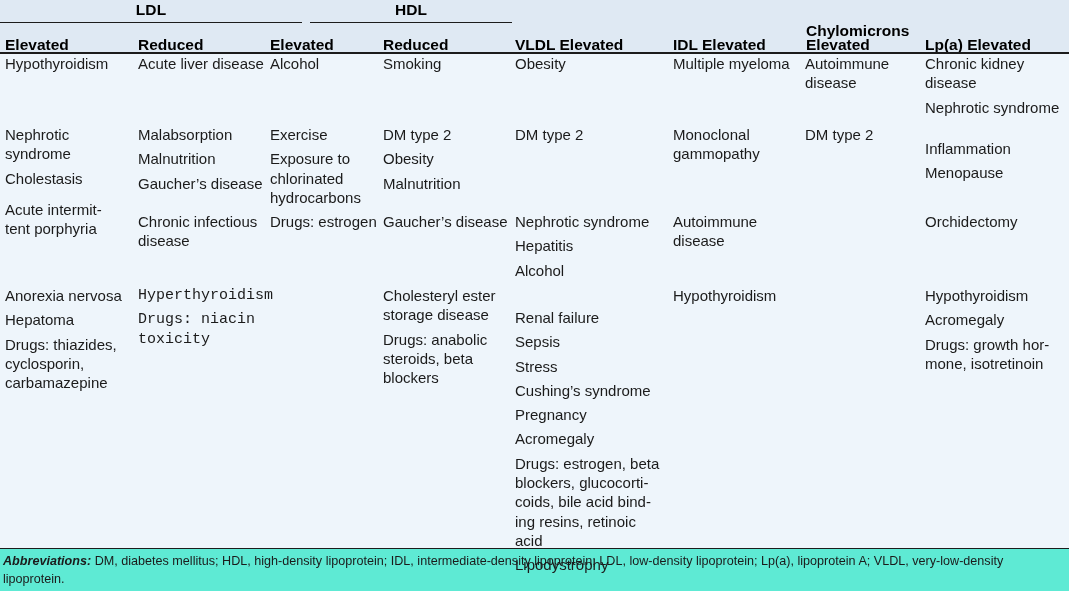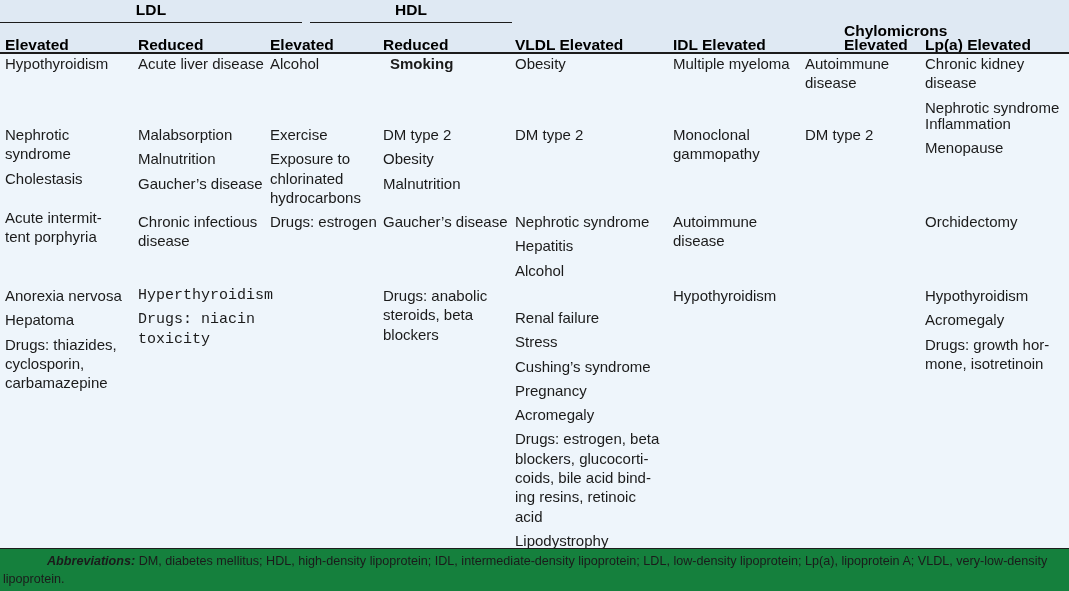--- a/index.html
+++ b/index.html
@@ -12,21 +12,21 @@
     background: #eef5fb;
     font-family: "Liberation Sans", sans-serif;
     color: #1b1b1b;
     overflow: hidden;
   }
 
   #table-root {
     position: relative;
     width: 1069px;
     height: 591px;
-    background: #15803d;
+    background: #5eead4;
     box-sizing: border-box;
   }
 
   
   .header-band {
     position: relative;
     background: #dfe9f3;
     height: 54px;
     width: 1069px;
     box-sizing: border-box;
@@ -124,21 +124,20 @@
     top: 553px;
     left: 3px;
     width: 1058px;
     font-size: 12.6px;
     line-height: 17.5px;
     color: #1b1b1b;
   }
   .footnote b {
     font-weight: 700;
     font-style: italic;
-    margin-left: 44px;
   }
 </style>
 </head>
 <body>
 
 <div id="table-root">
 
   <div class="rule-top"></div>
 
   <div class="header-band">
@@ -148,36 +147,36 @@
         <div class="group-label" style="left: 310px; width: 202px;">HDL</div>
         <div class="group-rule" style="left: 310px; width: 202px;"></div>
       </div>
     <div class="subhead-row" id="subhead-row">
         <div class="subhead" style="left: 5px; width: 148px;">Elevated</div>
         <div class="subhead" style="left: 138px; width: 146px;">Reduced</div>
         <div class="subhead" style="left: 270px; width: 128px;">Elevated</div>
         <div class="subhead" style="left: 383px; width: 148px;">Reduced</div>
         <div class="subhead" style="left: 515px; width: 172px;">VLDL Elevated</div>
         <div class="subhead" style="left: 673px; width: 146px;">IDL Elevated</div>
-        <div class="subhead two-line" style="left: 844px; width: 132px;"><span class="l1">Chylomicrons</span><span>Elevated</span></div>
+        <div class="subhead two-line" style="left: 806px; width: 132px;"><span class="l1">Chylomicrons</span><span>Elevated</span></div>
         <div class="subhead" style="left: 925px; width: 164px;">Lp(a) Elevated</div>
       </div>
   </div>
   <div class="rule-under-head"></div>
 
   <div class="body-area" id="body-area">
       <div class="col" style="left: 5px; width: 128px;">
         <div class="block" style="position: absolute; top: 0px; left: 0px; width: 128px;">
           <div class="cell-item">Hypothyroidism</div>
         </div>
         <div class="block" style="position: absolute; top: 71px; left: 0px; width: 128px;">
           <div class="cell-item">Nephrotic syndrome</div>
           <div class="cell-item">Cholestasis</div>
         </div>
-        <div class="block" style="position: absolute; top: 154px; left: 0px; width: 128px;">
+        <div class="block" style="position: absolute; top: 146px; left: 0px; width: 128px;">
           <div class="cell-item">Acute intermit-
 tent porphyria</div>
         </div>
         <div class="block" style="position: absolute; top: 232px; left: 0px; width: 128px;">
           <div class="cell-item">Anorexia nervosa</div>
           <div class="cell-item">Hepatoma</div>
           <div class="cell-item">Drugs: thiazides, cyclosporin, carbamazepine</div>
         </div>
       </div>
       <div class="col" style="left: 138px; width: 126px;">
@@ -203,49 +202,51 @@
         </div>
         <div class="block" style="position: absolute; top: 71px; left: 0px; width: 108px;">
           <div class="cell-item">Exercise</div>
           <div class="cell-item">Exposure to chlorinated hydrocarbons</div>
         </div>
         <div class="block" style="position: absolute; top: 158px; left: 0px; width: 108px;">
           <div class="cell-item">Drugs: estrogen</div>
         </div>
       </div>
       <div class="col" style="left: 383px; width: 128px;">
-        <div class="block" style="position: absolute; top: 0px; left: 7px; width: 128px; font-weight: bold;">
+        <div class="block" style="position: absolute; top: 0px; left: 0px; width: 128px;">
           <div class="cell-item">Smoking</div>
         </div>
         <div class="block" style="position: absolute; top: 71px; left: 0px; width: 128px;">
           <div class="cell-item">DM type 2</div>
           <div class="cell-item">Obesity</div>
           <div class="cell-item">Malnutrition</div>
         </div>
         <div class="block" style="position: absolute; top: 158px; left: 0px; width: 128px;">
           <div class="cell-item">Gaucher’s disease</div>
         </div>
         <div class="block" style="position: absolute; top: 232px; left: 0px; width: 128px;">
+          <div class="cell-item">Cholesteryl ester storage disease</div>
           <div class="cell-item">Drugs: anabolic steroids, beta blockers</div>
         </div>
       </div>
       <div class="col" style="left: 515px; width: 152px;">
         <div class="block" style="position: absolute; top: 0px; left: 0px; width: 152px;">
           <div class="cell-item">Obesity</div>
         </div>
         <div class="block" style="position: absolute; top: 71px; left: 0px; width: 152px;">
           <div class="cell-item">DM type 2</div>
         </div>
         <div class="block" style="position: absolute; top: 158px; left: 0px; width: 152px;">
           <div class="cell-item">Nephrotic syndrome</div>
           <div class="cell-item">Hepatitis</div>
           <div class="cell-item">Alcohol</div>
         </div>
         <div class="block" style="position: absolute; top: 232px; left: 0px; width: 152px; margin-top: 22px;">
           <div class="cell-item">Renal failure</div>
+          <div class="cell-item">Sepsis</div>
           <div class="cell-item">Stress</div>
           <div class="cell-item">Cushing’s syndrome</div>
           <div class="cell-item">Pregnancy</div>
           <div class="cell-item">Acromegaly</div>
           <div class="cell-item">Drugs: estrogen, beta blockers, glucocorti-
 coids, bile acid bind-
 ing resins, retinoic acid</div>
           <div class="cell-item">Lipodystrophy</div>
         </div>
       </div>
@@ -269,21 +270,21 @@
         </div>
         <div class="block" style="position: absolute; top: 71px; left: 0px; width: 112px;">
           <div class="cell-item">DM type 2</div>
         </div>
       </div>
       <div class="col" style="left: 925px; width: 144px;">
         <div class="block" style="position: absolute; top: 0px; left: 0px; width: 144px;">
           <div class="cell-item">Chronic kidney disease</div>
           <div class="cell-item">Nephrotic syndrome</div>
         </div>
-        <div class="block" style="position: absolute; top: 60px; left: 0px; width: 144px;">
+        <div class="block" style="position: absolute; top: 85px; left: 0px; width: 144px;">
           <div class="cell-item">Inflammation</div>
           <div class="cell-item">Menopause</div>
         </div>
         <div class="block" style="position: absolute; top: 158px; left: 0px; width: 144px;">
           <div class="cell-item">Orchidectomy</div>
         </div>
         <div class="block" style="position: absolute; top: 232px; left: 0px; width: 144px;">
           <div class="cell-item">Hypothyroidism</div>
           <div class="cell-item">Acromegaly</div>
           <div class="cell-item">Drugs: growth hor-

